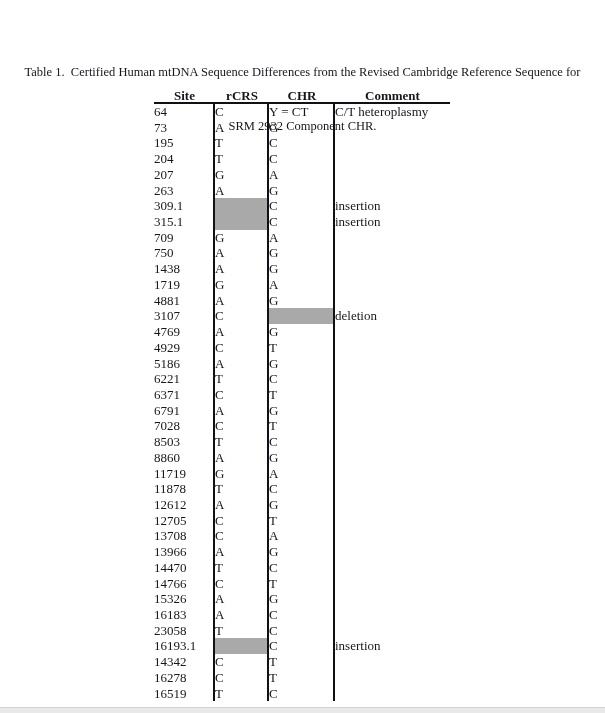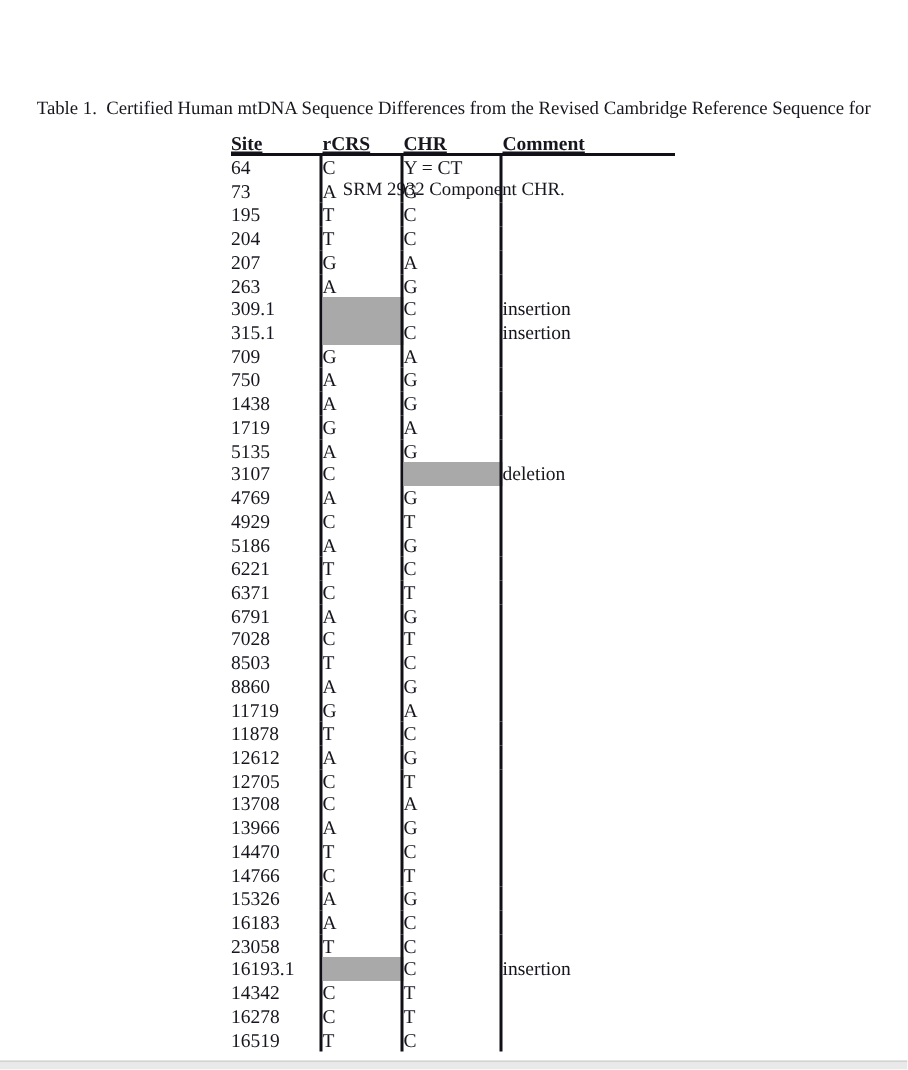--- a/index.html
+++ b/index.html
@@ -25,23 +25,22 @@
     left: 154px; top: 89px;
     width: 296px;
   }
   .thead {
     display: grid;
     grid-template-columns: 61px 54px 66px 115px;
     font-weight: bold;
     font-size: 13px;
     height: 15px;
     line-height: 14px;
-    text-align: left;
+    text-align: center;
     border-bottom: 2.2px solid #101016;
-    text-decoration: underline;
   }
   .row {
     display: grid;
     grid-template-columns: 61px 54px 66px 115px;
     height: 15.72px;
     line-height: 15.72px;
     font-size: 13px;
   }
   .row > div { height: 15.72px; overflow: hidden; }
   .c1, .c2, .c3 { border-right: 2px solid #101016; }
@@ -67,20 +66,21 @@
     <div>Site</div>
     <div>rCRS</div>
     <div>CHR</div>
     <div>Comment</div>
   </div>
   <div>
       <div class="row">
         <div class="c1">64</div>
         <div class="c2">C</div>
         <div class="c3">Y = CT</div>
+        <div class="c4">C/T heteroplasmy</div>
       </div>
       <div class="row">
         <div class="c1">73</div>
         <div class="c2">A</div>
         <div class="c3">G</div>
         <div class="c4"></div>
       </div>
       <div class="row">
         <div class="c1">195</div>
         <div class="c2">T</div>
@@ -135,21 +135,21 @@
         <div class="c3">G</div>
         <div class="c4"></div>
       </div>
       <div class="row">
         <div class="c1">1719</div>
         <div class="c2">G</div>
         <div class="c3">A</div>
         <div class="c4"></div>
       </div>
       <div class="row">
-        <div class="c1">5135</div>
+        <div class="c1">4881</div>
         <div class="c2">A</div>
         <div class="c3">G</div>
         <div class="c4"></div>
       </div>
       <div class="row">
         <div class="c1">3107</div>
         <div class="c2">C</div>
         <div class="c3 gray"></div>
         <div class="c4">deletion</div>
       </div>

